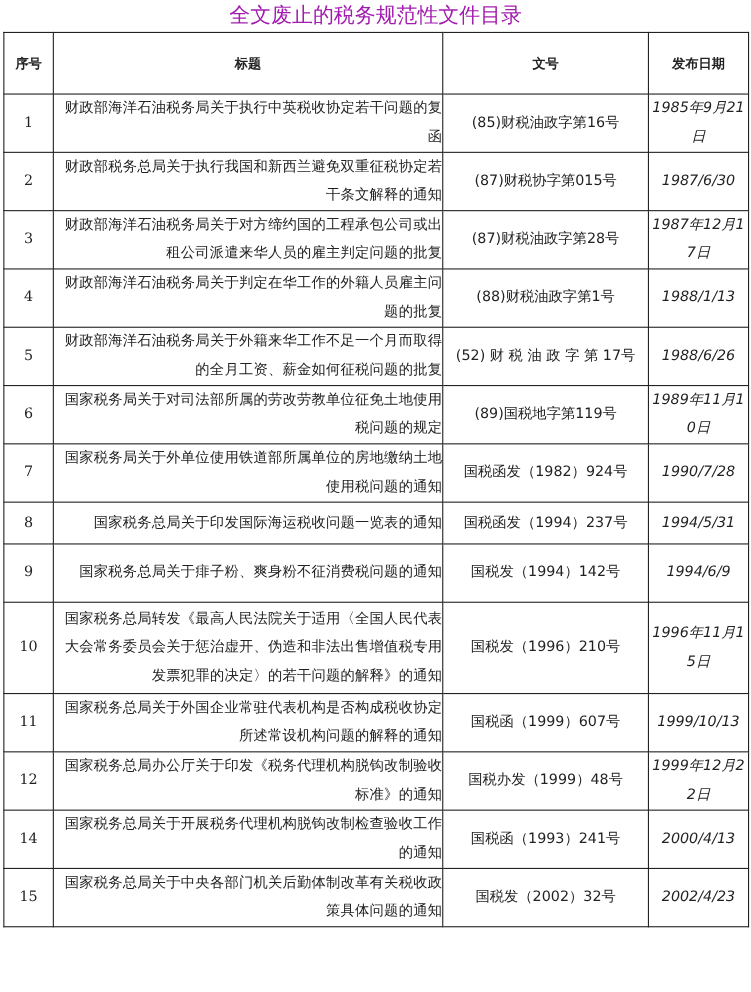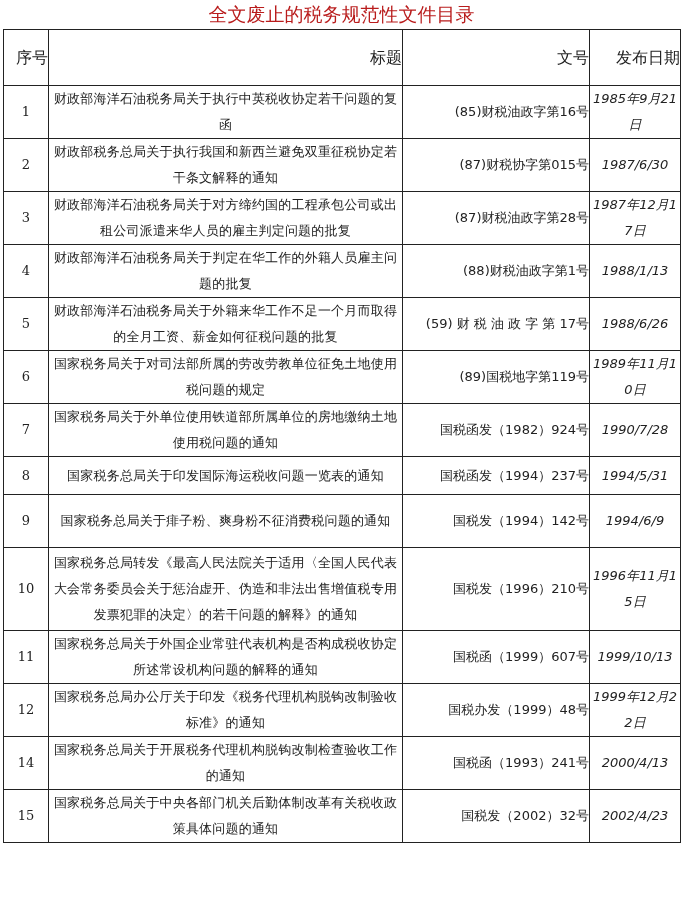--- a/index.html
+++ b/index.html
@@ -1,29 +1,29 @@
 <!DOCTYPE html>
 <html><head>
 <meta charset="utf-8">
 <style>
   html, body { margin: 0; padding: 0; background: #ffffff; }
   body { width: 683px; height: 902px; overflow: hidden; position: relative;
          font-family: "DejaVu Sans", "Liberation Sans", sans-serif; color: #222; }
   .page-title { position: absolute; left: 0; top: 2px; width: 683px; text-align: center;
-                font-size: 19px; line-height: 24px; color: #b91c1c; }
+                font-size: 19px; line-height: 24px; color: #a21caf; }
   table.doc { position: absolute; left: 3px; top: 29px; border-collapse: collapse;
               table-layout: fixed; width: 677px; }
   table.doc td, table.doc th { border: 1px solid #222; padding: 0; vertical-align: middle; }
   col.c1 { width: 45px; } col.c2 { width: 354px; } col.c3 { width: 187px; } col.c4 { width: 91px; }
-  th { font-weight: normal; font-size: 16px; text-align: right; height: 55px; line-height: 22px; }
+  th { font-weight: bold; font-size: 12px; text-align: center; height: 55px; line-height: 22px; }
   th.h-seq { padding: 0 8px; line-height: 24px; }
   td { font-size: 13px; line-height: 26px; }
   td.seq { text-align: center; font-family: "DejaVu Serif", "Liberation Serif", serif; font-size: 13px; }
-  td.title { text-align: center; padding-left: 2px; padding-right: 2px; word-break: break-all; letter-spacing: 0.2px; margin-top: 20px; }
-  td.docno { text-align: right; padding-left: 2px; padding-right: 2px; word-break: break-all; margin-left: 30px; }
+  td.title { text-align: right; padding-left: 2px; padding-right: 2px; word-break: break-all; letter-spacing: 0.2px; margin-top: 20px; }
+  td.docno { text-align: center; padding-left: 2px; padding-right: 2px; word-break: break-all; margin-left: 30px; }
   td.date { text-align: center; padding: 0 2px; word-break: break-all; font-size: 13px; font-style: italic; }
   tr.r2h td { height: 52px; }
   tr.r1h td { height: 37px; }
   tr.r3h td { height: 82px; }
 </style>
 </head>
 <body>
 
 <div class="page-title">全文废止的税务规范性文件目录</div>
 
@@ -63,21 +63,21 @@
     </tr>
     <tr class="r2h">
       <td class="seq">4</td>
       <td class="title">财政部海洋石油税务局关于判定在华工作的外籍人员雇主问题的批复</td>
       <td class="docno">(88)财税油政字第1号</td>
       <td class="date">1988/1/13</td>
     </tr>
     <tr class="r2h">
       <td class="seq">5</td>
       <td class="title">财政部海洋石油税务局关于外籍来华工作不足一个月而取得的全月工资、薪金如何征税问题的批复</td>
-      <td class="docno">(59) 财 税 油 政 字 第 17号</td>
+      <td class="docno">(52) 财 税 油 政 字 第 17号</td>
       <td class="date">1988/6/26</td>
     </tr>
     <tr class="r2h">
       <td class="seq">6</td>
       <td class="title">国家税务局关于对司法部所属的劳改劳教单位征免土地使用税问题的规定</td>
       <td class="docno">(89)国税地字第119号</td>
       <td class="date">1989年11月10日</td>
     </tr>
     <tr class="r2h">
       <td class="seq">7</td>

